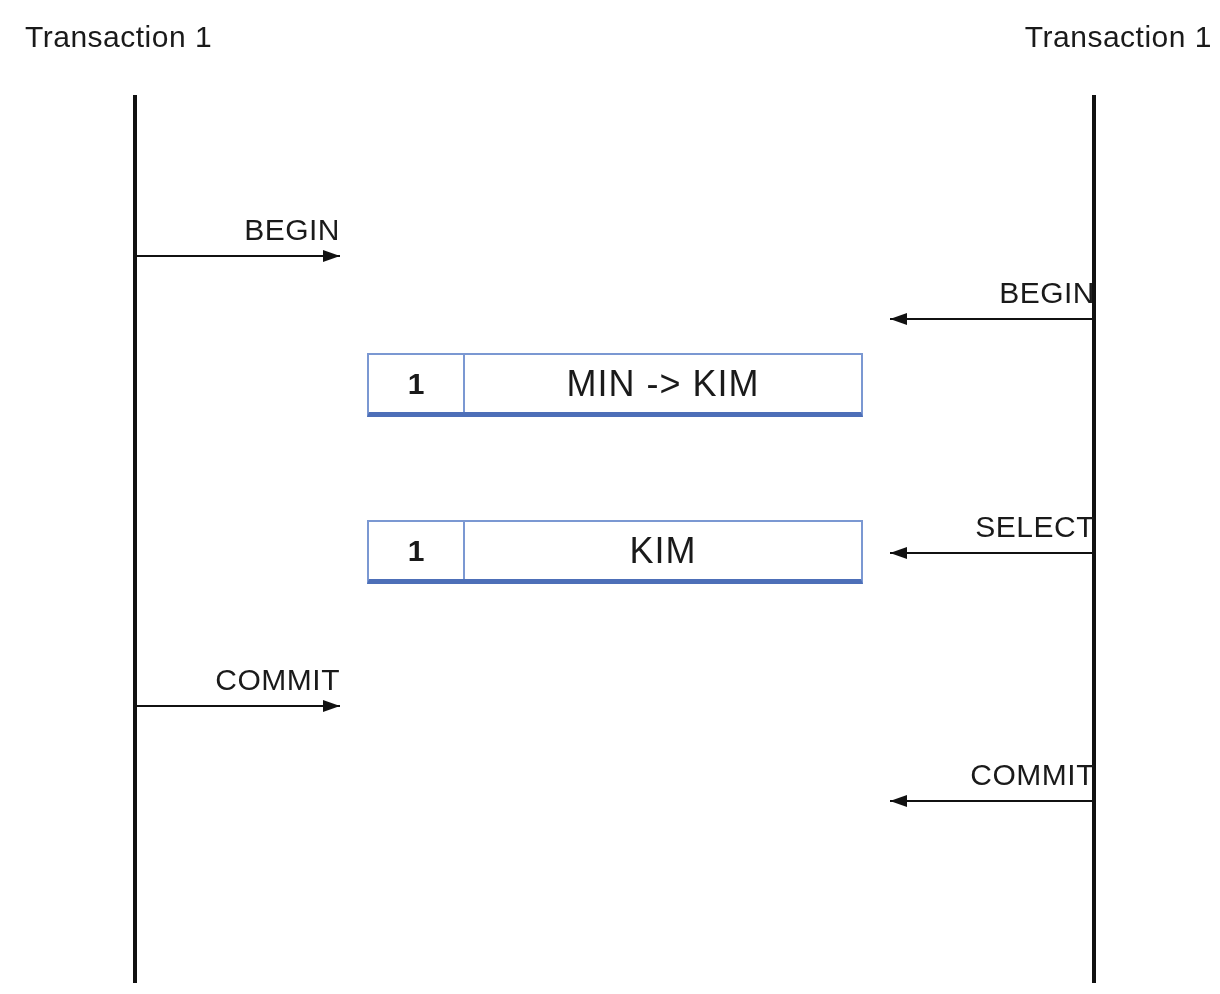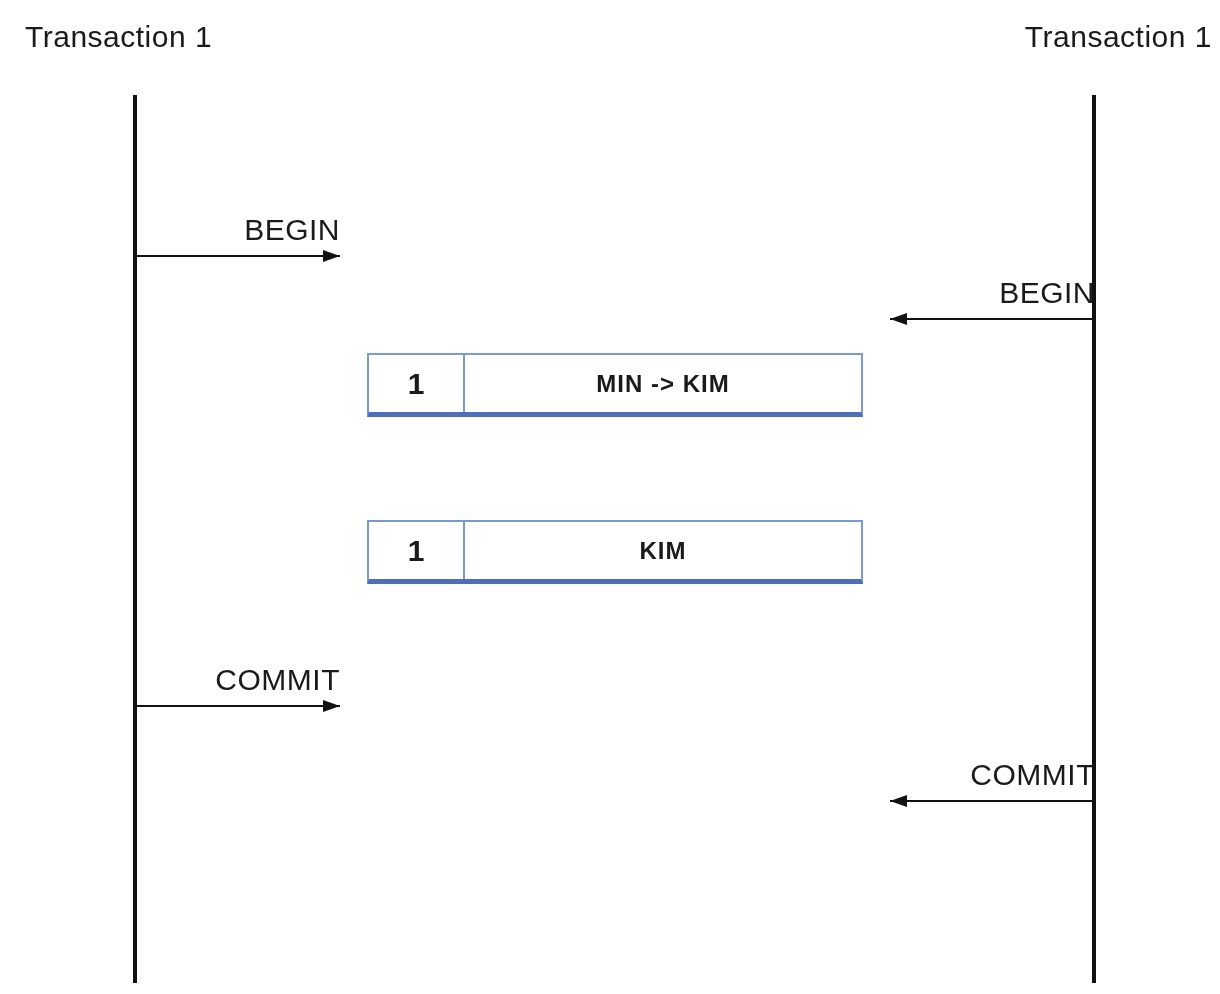--- a/index.html
+++ b/index.html
@@ -106,22 +106,22 @@
     justify-content: center;
     font-size: 30px;
     font-weight: 700;
     color: var(--text, #1a1a1a);
   }
   .record-value {
     flex: 1;
     display: flex;
     align-items: center;
     justify-content: center;
-    font-size: 24px;
-    font-weight: 700;
+    font-size: 36px;
+    font-weight: 400;
     letter-spacing: 1px;
     color: var(--text, #1a1a1a);
     white-space: nowrap;
   }
 </style>
 </head>
 <body>
 
 <div class="canvas">
 
@@ -141,20 +141,24 @@
   <div class="op from-left" style="top:662px">
     <div class="op-label">COMMIT</div>
     <div class="op-line dir-right"></div>
   </div>
 
   <div class="op from-right" style="top:275px">
     <div class="op-label">BEGIN</div>
     <div class="op-line dir-left"></div>
   </div>
 
+  <div class="op from-right" style="top:509px">
+    <div class="op-label">SELECT</div>
+    <div class="op-line dir-left"></div>
+  </div>
 
   <div class="op from-right" style="top:757px">
     <div class="op-label">COMMIT</div>
     <div class="op-line dir-left"></div>
   </div>
 
   <div class="record" style="top:353px">
     <div class="record-id">1</div>
     <div class="record-value">MIN -&gt; KIM</div>
   </div>

